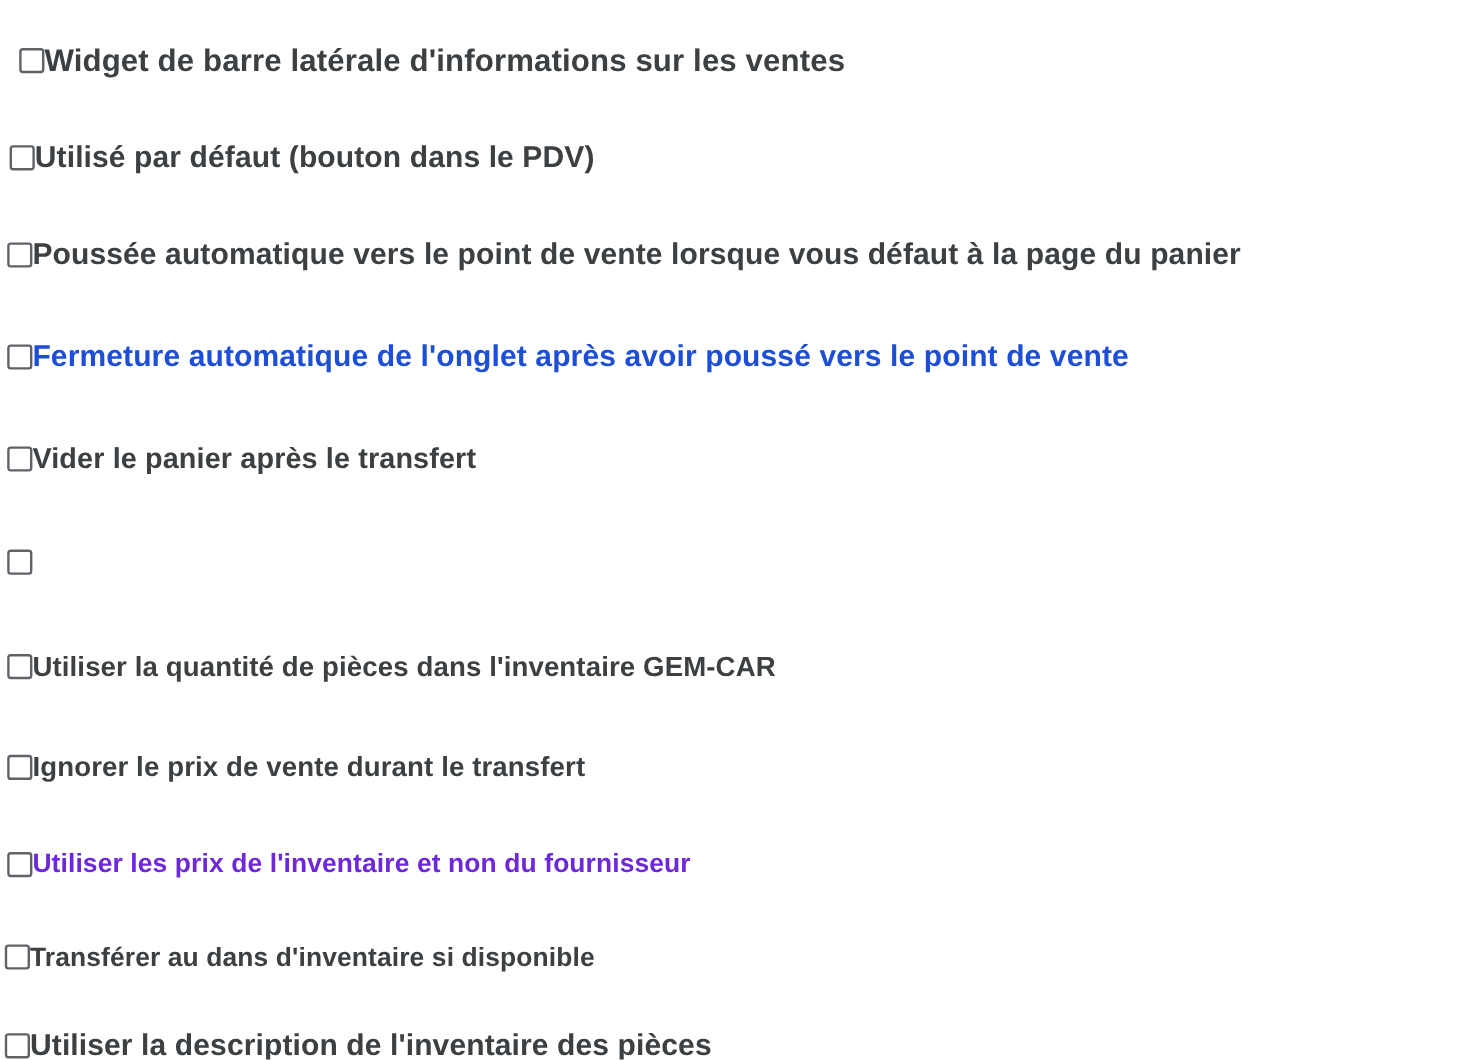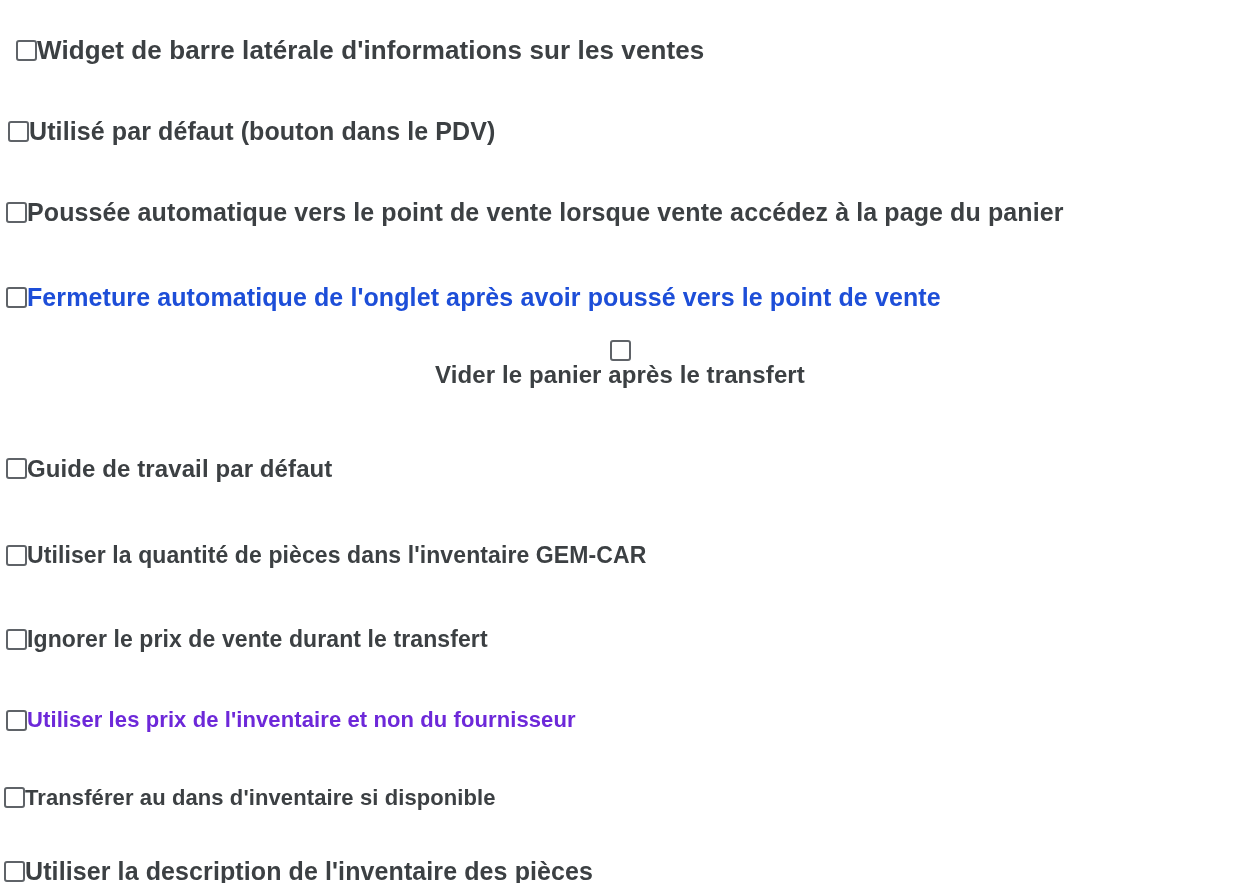--- a/index.html
+++ b/index.html
@@ -48,33 +48,32 @@
     <div class="option-row" style="height: 81px; padding-left: 16px;">
       <span class="checkbox" role="checkbox" aria-checked="false" style="border-color: rgb(95, 99, 104);"></span>
       <span class="option-label" style="font-size: 26px; color: rgb(60, 64, 67);">Widget de barre latérale d'informations sur les ventes</span>
     </div>
     <div class="option-row" style="height: 80px; padding-left: 8px;">
       <span class="checkbox" role="checkbox" aria-checked="false" style="border-color: rgb(95, 99, 104);"></span>
       <span class="option-label" style="font-size: 25px; color: rgb(60, 64, 67);">Utilisé par défaut (bouton dans le PDV)</span>
     </div>
     <div class="option-row" style="height: 83px; padding-left: 6px;">
       <span class="checkbox" role="checkbox" aria-checked="false" style="border-color: rgb(95, 99, 104);"></span>
-      <span class="option-label" style="font-size: 25px; color: rgb(60, 64, 67);">Poussée automatique vers le point de vente lorsque vente accédez à la page du panier</span>
+      <span class="option-label" style="font-size: 25px; color: rgb(60, 64, 67);">Poussée automatique vers le point de vente lorsque vous défaut à la page du panier</span>
     </div>
     <div class="option-row" style="height: 86px; padding-left: 6px;">
       <span class="checkbox" role="checkbox" aria-checked="false" style="border-color: rgb(95, 99, 104);"></span>
       <span class="option-label" style="font-size: 25px; color: #1d4ed8;">Fermeture automatique de l'onglet après avoir poussé vers le point de vente</span>
     </div>
-    <div class="option-row" style="height: 85px; padding-left: 6px; flex-direction: column;">
+    <div class="option-row" style="height: 85px; padding-left: 6px;">
       <span class="checkbox" role="checkbox" aria-checked="false" style="border-color: rgb(95, 99, 104);"></span>
       <span class="option-label" style="font-size: 24px; color: rgb(60, 64, 67);">Vider le panier après le transfert</span>
     </div>
     <div class="option-row" style="height: 87px; padding-left: 6px;">
       <span class="checkbox" role="checkbox" aria-checked="false" style="border-color: rgb(95, 99, 104);"></span>
-      <span class="option-label" style="font-size: 24px; color: rgb(60, 64, 67);">Guide de travail par défaut</span>
     </div>
     <div class="option-row" style="height: 86px; padding-left: 6px;">
       <span class="checkbox" role="checkbox" aria-checked="false" style="border-color: rgb(95, 99, 104);"></span>
       <span class="option-label" style="font-size: 23px; color: rgb(60, 64, 67);">Utiliser la quantité de pièces dans l'inventaire GEM-CAR</span>
     </div>
     <div class="option-row" style="height: 83px; padding-left: 6px;">
       <span class="checkbox" role="checkbox" aria-checked="false" style="border-color: rgb(95, 99, 104);"></span>
       <span class="option-label" style="font-size: 23px; color: rgb(60, 64, 67);">Ignorer le prix de vente durant le transfert</span>
     </div>
     <div class="option-row" style="height: 78px; padding-left: 6px;">

